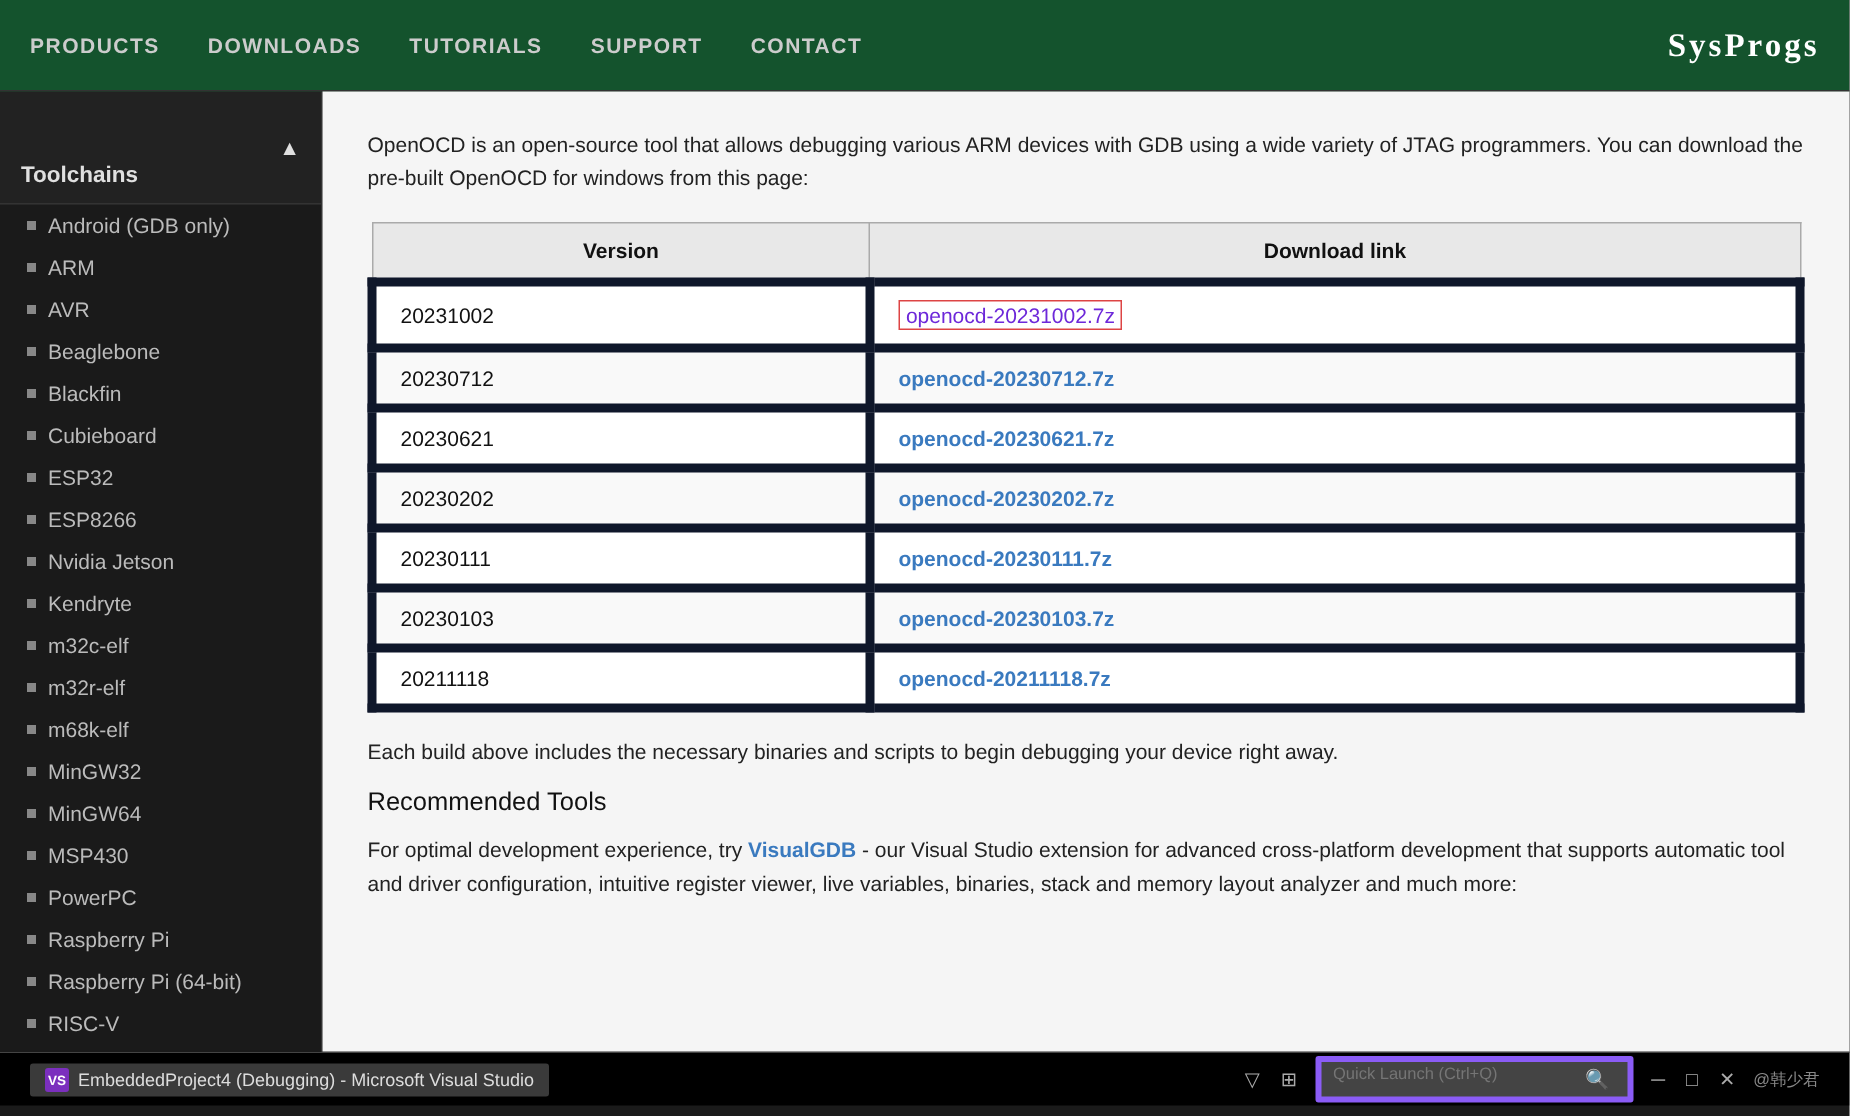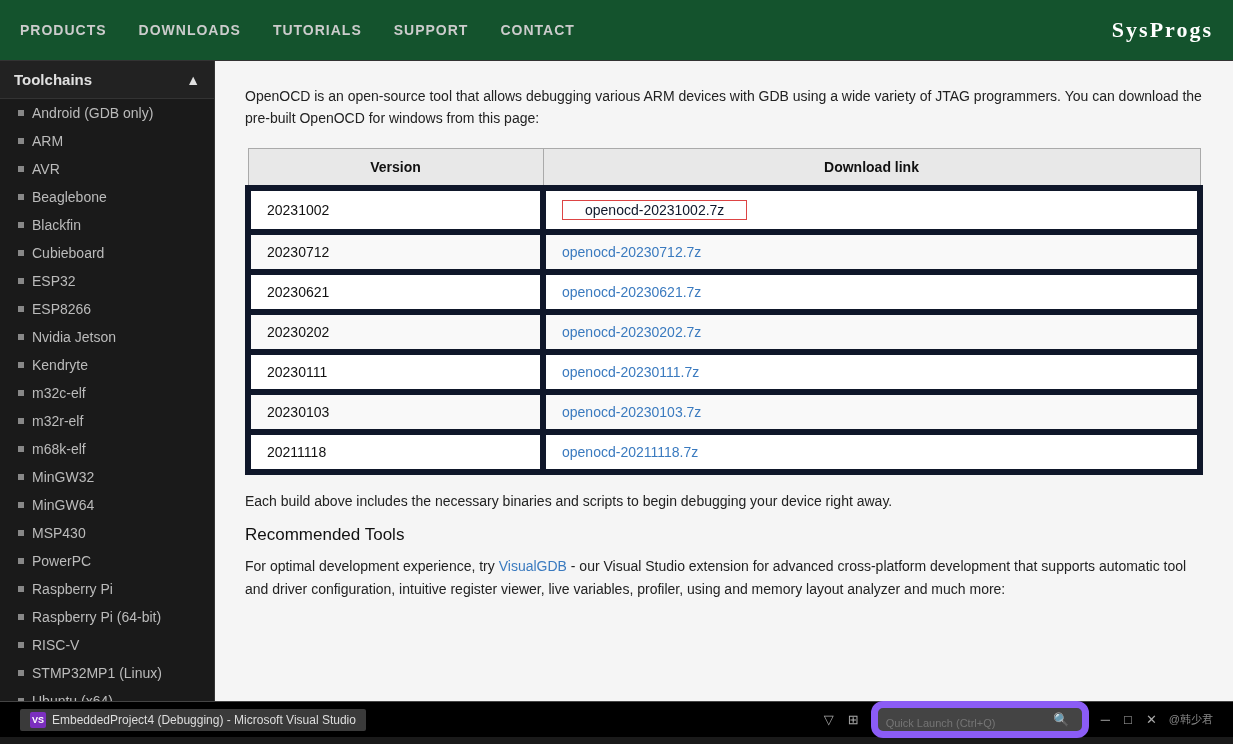--- a/index.html
+++ b/index.html
@@ -57,20 +57,21 @@
       align-items: center;
       padding: 10px 14px;
       background: #222;
       border-bottom: 1px solid #333;
       cursor: pointer;
     }
     .sidebar-header-label {
       font-size: 15px;
       font-weight: bold;
       color: #e0e0e0;
+      margin-top: 37px;
     }
     .sidebar-header-chevron {
       color: #e0e0e0;
       font-size: 14px;
     }
     .sidebar-item {
       display: flex;
       align-items: center;
       padding: 6px 14px 6px 18px;
       font-size: 14px;
@@ -128,27 +129,28 @@
       padding: 9px 16px;
       font-size: 14px;
       color: #111;
       background: #fff;
     }
     .download-table tr:nth-child(even) td { background: #f9f9f9; }
     .download-link {
       color: #3a7abf;
       text-decoration: none;
       cursor: pointer;
+      font-weight: bold;
     }
     .download-link-highlighted {
-      color: #0f172a;
+      color: #6d28d9;
       text-decoration: none;
       cursor: pointer;
       border: 1.5px solid #d44;
-      padding: 1px 22px;
+      padding: 1px 4px;
       display: inline-block;
     }
 
     .section-note {
       font-size: 14px;
       color: #222;
       margin-bottom: 16px;
     }
 
     .section-title {
@@ -198,26 +200,26 @@
       align-items: center;
       justify-content: center;
       font-size: 9px;
       color: #fff;
       font-weight: bold;
       border-radius: 2px;
     }
     .taskbar-spacer { flex: 1; }
     .taskbar-search {
       display: flex;
-      align-items: flex-end;
+      align-items: flex-start;
       gap: 4px;
       background: #444;
-      border: 7px solid #8b5cf6;
+      border: 4px solid #8b5cf6;
       padding: 2px 8px;
-      border-radius: 12px;
+      border-radius: 2px;
     }
     .taskbar-search input {
       background: transparent;
       border: none;
       color: #ccc;
       font-size: 11px;
       outline: none;
       width: 160px;
     }
     .taskbar-icons {
@@ -389,21 +391,21 @@
             <td>20211118</td>
             <td><a class="download-link">openocd-20211118.7z</a></td>
           </tr>
         </tbody>
     </table>
 
     <p class="section-note">Each build above includes the necessary binaries and scripts to begin debugging your device right away.</p>
 
     <h2 class="section-title">Recommended Tools</h2>
     <p class="section-desc">
-      <span>For optimal development experience, try </span><a class="download-link">VisualGDB</a><span> - our Visual Studio extension for advanced cross-platform development that supports automatic tool and driver configuration, intuitive register viewer, live variables, profiler, using and memory layout analyzer and much more:</span>
+      <span>For optimal development experience, try </span><a class="download-link">VisualGDB</a><span> - our Visual Studio extension for advanced cross-platform development that supports automatic tool and driver configuration, intuitive register viewer, live variables, binaries, stack and memory layout analyzer and much more:</span>
     </p>
   </div>
 </div>
 
 <div class="taskbar">
   <div class="taskbar-app">
     <span class="taskbar-vs-icon">VS</span>
     <span>EmbeddedProject4 (Debugging) - Microsoft Visual Studio</span>
   </div>
   <div class="taskbar-spacer"></div>

